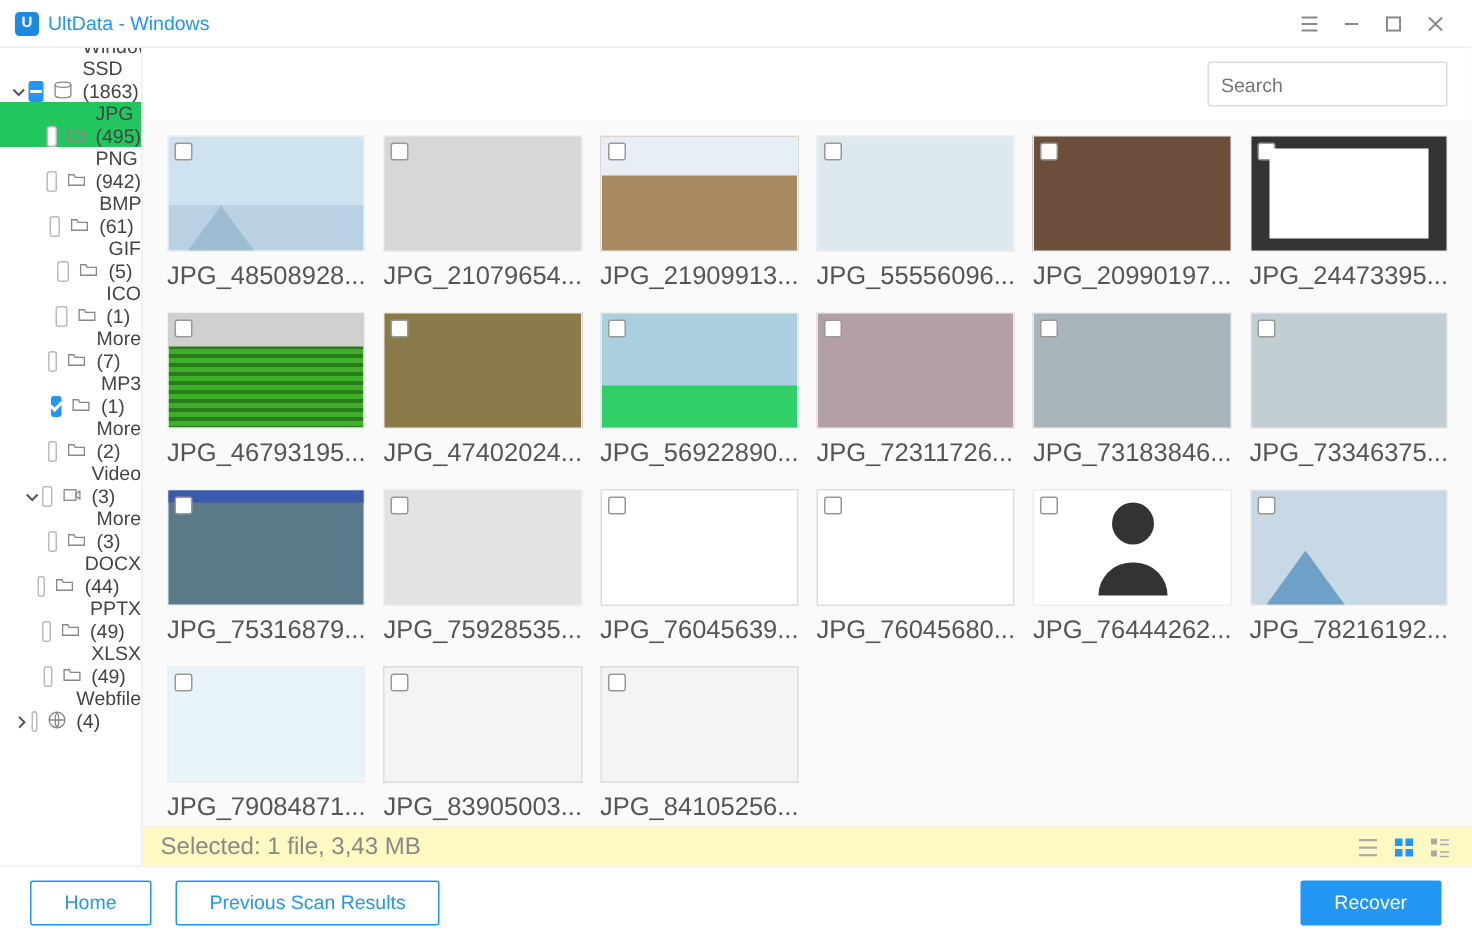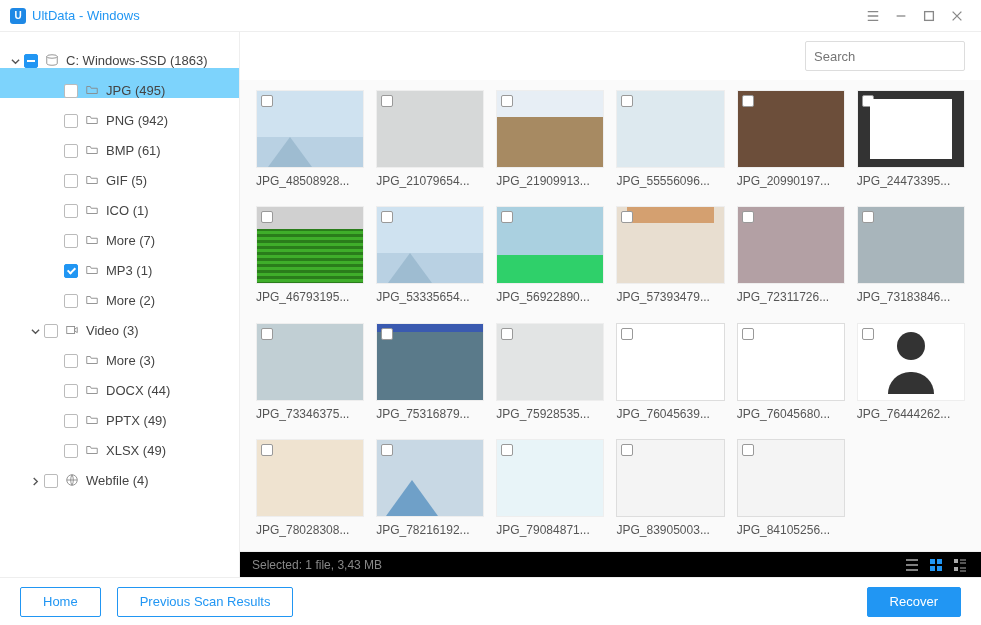--- a/index.html
+++ b/index.html
@@ -12,21 +12,21 @@
 .titlebar .spacer { flex: 1; }
 .titlebar .win-ctrl { width: 28px; height: 28px; display: flex; align-items: center; justify-content: center; color: #888; cursor: pointer; }
 .titlebar .win-ctrl svg { width: 14px; height: 14px; }
 
 
 .main { flex: 1; display: flex; overflow: hidden; }
 
 
 .sidebar { width: 240px; border-right: 1px solid #eee; overflow-y: auto; padding-top: 6px; }
 .tree-row { display: flex; align-items: flex-end; height: 30px; padding-left: 8px; cursor: pointer; }
-.tree-row.selected { background: #7dd3fc; }
+.tree-row.selected { background: #22c55e; }
 .tree-row .indent { display: inline-block; }
 .tree-row .caret { width: 14px; height: 14px; display: flex; align-items: center; justify-content: center; color: #555; margin-right: 2px; }
 .tree-row .caret svg { width: 9px; height: 9px; }
 .tree-row .chk { width: 14px; height: 14px; border: 1px solid #bbb; border-radius: 2px; margin-right: 6px; display:flex; align-items:center; justify-content:center; background:#fff; }
 .tree-row .chk.mixed { background: #2196f3; border-color:#2196f3; }
 .tree-row .chk.mixed::after { content:""; width:8px; height:2px; background:#fff; }
 .tree-row .chk.checked { background: #2196f3; border-color:#2196f3; }
 .tree-row .chk.checked::after { content:""; width:3px; height:6px; border:solid #fff; border-width:0 2px 2px 0; transform:rotate(45deg); margin-top:-2px; }
 .tree-row .type-icon { width: 16px; height: 16px; margin-right: 6px; color:#888; display:flex; align-items:center; justify-content:center; }
 .tree-row .type-icon svg { width:14px; height:14px; }
@@ -36,24 +36,24 @@
 .content { flex: 1; display: flex; flex-direction: column; background:#fafafa; }
 .toolbar { height: 48px; display: flex; align-items: center; padding: 0 16px; justify-content: flex-end; background:#fff; }
 .searchbox { width: 160px; height: 30px; border: 1px solid #ddd; border-radius: 2px; display: flex; align-items: center; padding: 0 8px; background:#fff; }
 .searchbox input { border: none; outline: none; flex: 1; font-size: 13px; color:#666; background:transparent; }
 .searchbox .search-ico { color:#aaa; width:16px; height:16px; }
 
 .grid-area { flex:1; overflow-y:auto; padding: 10px 16px; display:grid; grid-template-columns: repeat(6, 1fr); gap: 14px 12px; }
 .thumb-cell { display:flex; flex-direction:column; }
 .thumb-box { position:relative; width: 100%; height: 78px; background:#c5d9e8; border:1px solid #eee; }
 .thumb-box .cell-chk { position:absolute; top:4px; left:4px; width:12px; height:12px; border:1px solid #999; background:#fff; border-radius:2px; }
-.thumb-label { font-size: 12px; color:#555; margin-top:6px; white-space:nowrap; overflow:hidden; text-overflow:ellipsis; }
-
-
-.statusbar { height: 26px; border-top:1px solid #eee; display:flex; align-items:center; padding:0 12px; font-size:12px; color:#888; background:#000000; }
+.thumb-label { font-size: 17px; color:#555; margin-top:6px; white-space:nowrap; overflow:hidden; text-overflow:ellipsis; }
+
+
+.statusbar { height: 26px; border-top:1px solid #eee; display:flex; align-items:center; padding:0 12px; font-size:16px; color:#888; background:#fef9c3; }
 .statusbar .spacer { flex:1; }
 .statusbar .view-toggle { display:flex; gap:6px; align-items:center; }
 .statusbar .view-toggle .vbtn { width:18px; height:18px; display:flex; align-items:center; justify-content:center; color:#aaa; cursor:pointer; }
 .statusbar .view-toggle .vbtn.active { color:#2196f3; }
 
 
 .footer { height: 48px; border-top:1px solid #eee; display:flex; align-items:center; padding:0 20px; gap:16px; }
 .btn { height:30px; padding:0 22px; border:1px solid #2196f3; color:#2196f3; background:#fff; border-radius:2px; font-size:13px; cursor:pointer; display:flex; align-items:center; }
 .btn.primary { background:#2196f3; color:#fff; }
 .footer .spacer { flex:1; }
@@ -352,38 +352,32 @@
           </div>
           <div class="thumb-label">JPG_24473395...</div>
         </div>
         <div class="thumb-cell">
           <div class="thumb-box tb-green">
             <div class="cell-chk"></div>
           </div>
           <div class="thumb-label">JPG_46793195...</div>
         </div>
         <div class="thumb-cell">
-          <div class="thumb-box tb-mountain">
-            <div class="cell-chk"></div>
-          </div>
-          <div class="thumb-label">JPG_53335654...</div>
+          <div class="thumb-box tb-olive">
+            <div class="cell-chk"></div>
+          </div>
+          <div class="thumb-label">JPG_47402024...</div>
         </div>
         <div class="thumb-cell">
           <div class="thumb-box tb-greenblob">
             <div class="cell-chk"></div>
           </div>
           <div class="thumb-label">JPG_56922890...</div>
         </div>
         <div class="thumb-cell">
-          <div class="thumb-box tb-beige">
-            <div class="cell-chk"></div>
-          </div>
-          <div class="thumb-label">JPG_57393479...</div>
-        </div>
-        <div class="thumb-cell">
           <div class="thumb-box tb-mauve">
             <div class="cell-chk"></div>
           </div>
           <div class="thumb-label">JPG_72311726...</div>
         </div>
         <div class="thumb-cell">
           <div class="thumb-box tb-slate">
             <div class="cell-chk"></div>
           </div>
           <div class="thumb-label">JPG_73183846...</div>
@@ -416,26 +410,20 @@
           <div class="thumb-box tb-doc">
             <div class="cell-chk"></div>
           </div>
           <div class="thumb-label">JPG_76045680...</div>
         </div>
         <div class="thumb-cell">
           <div class="thumb-box tb-avatar">
             <div class="cell-chk"></div>
           </div>
           <div class="thumb-label">JPG_76444262...</div>
-        </div>
-        <div class="thumb-cell">
-          <div class="thumb-box tb-cream">
-            <div class="cell-chk"></div>
-          </div>
-          <div class="thumb-label">JPG_78028308...</div>
         </div>
         <div class="thumb-cell">
           <div class="thumb-box tb-bluemtn">
             <div class="cell-chk"></div>
           </div>
           <div class="thumb-label">JPG_78216192...</div>
         </div>
         <div class="thumb-cell">
           <div class="thumb-box tb-ice">
             <div class="cell-chk"></div>

